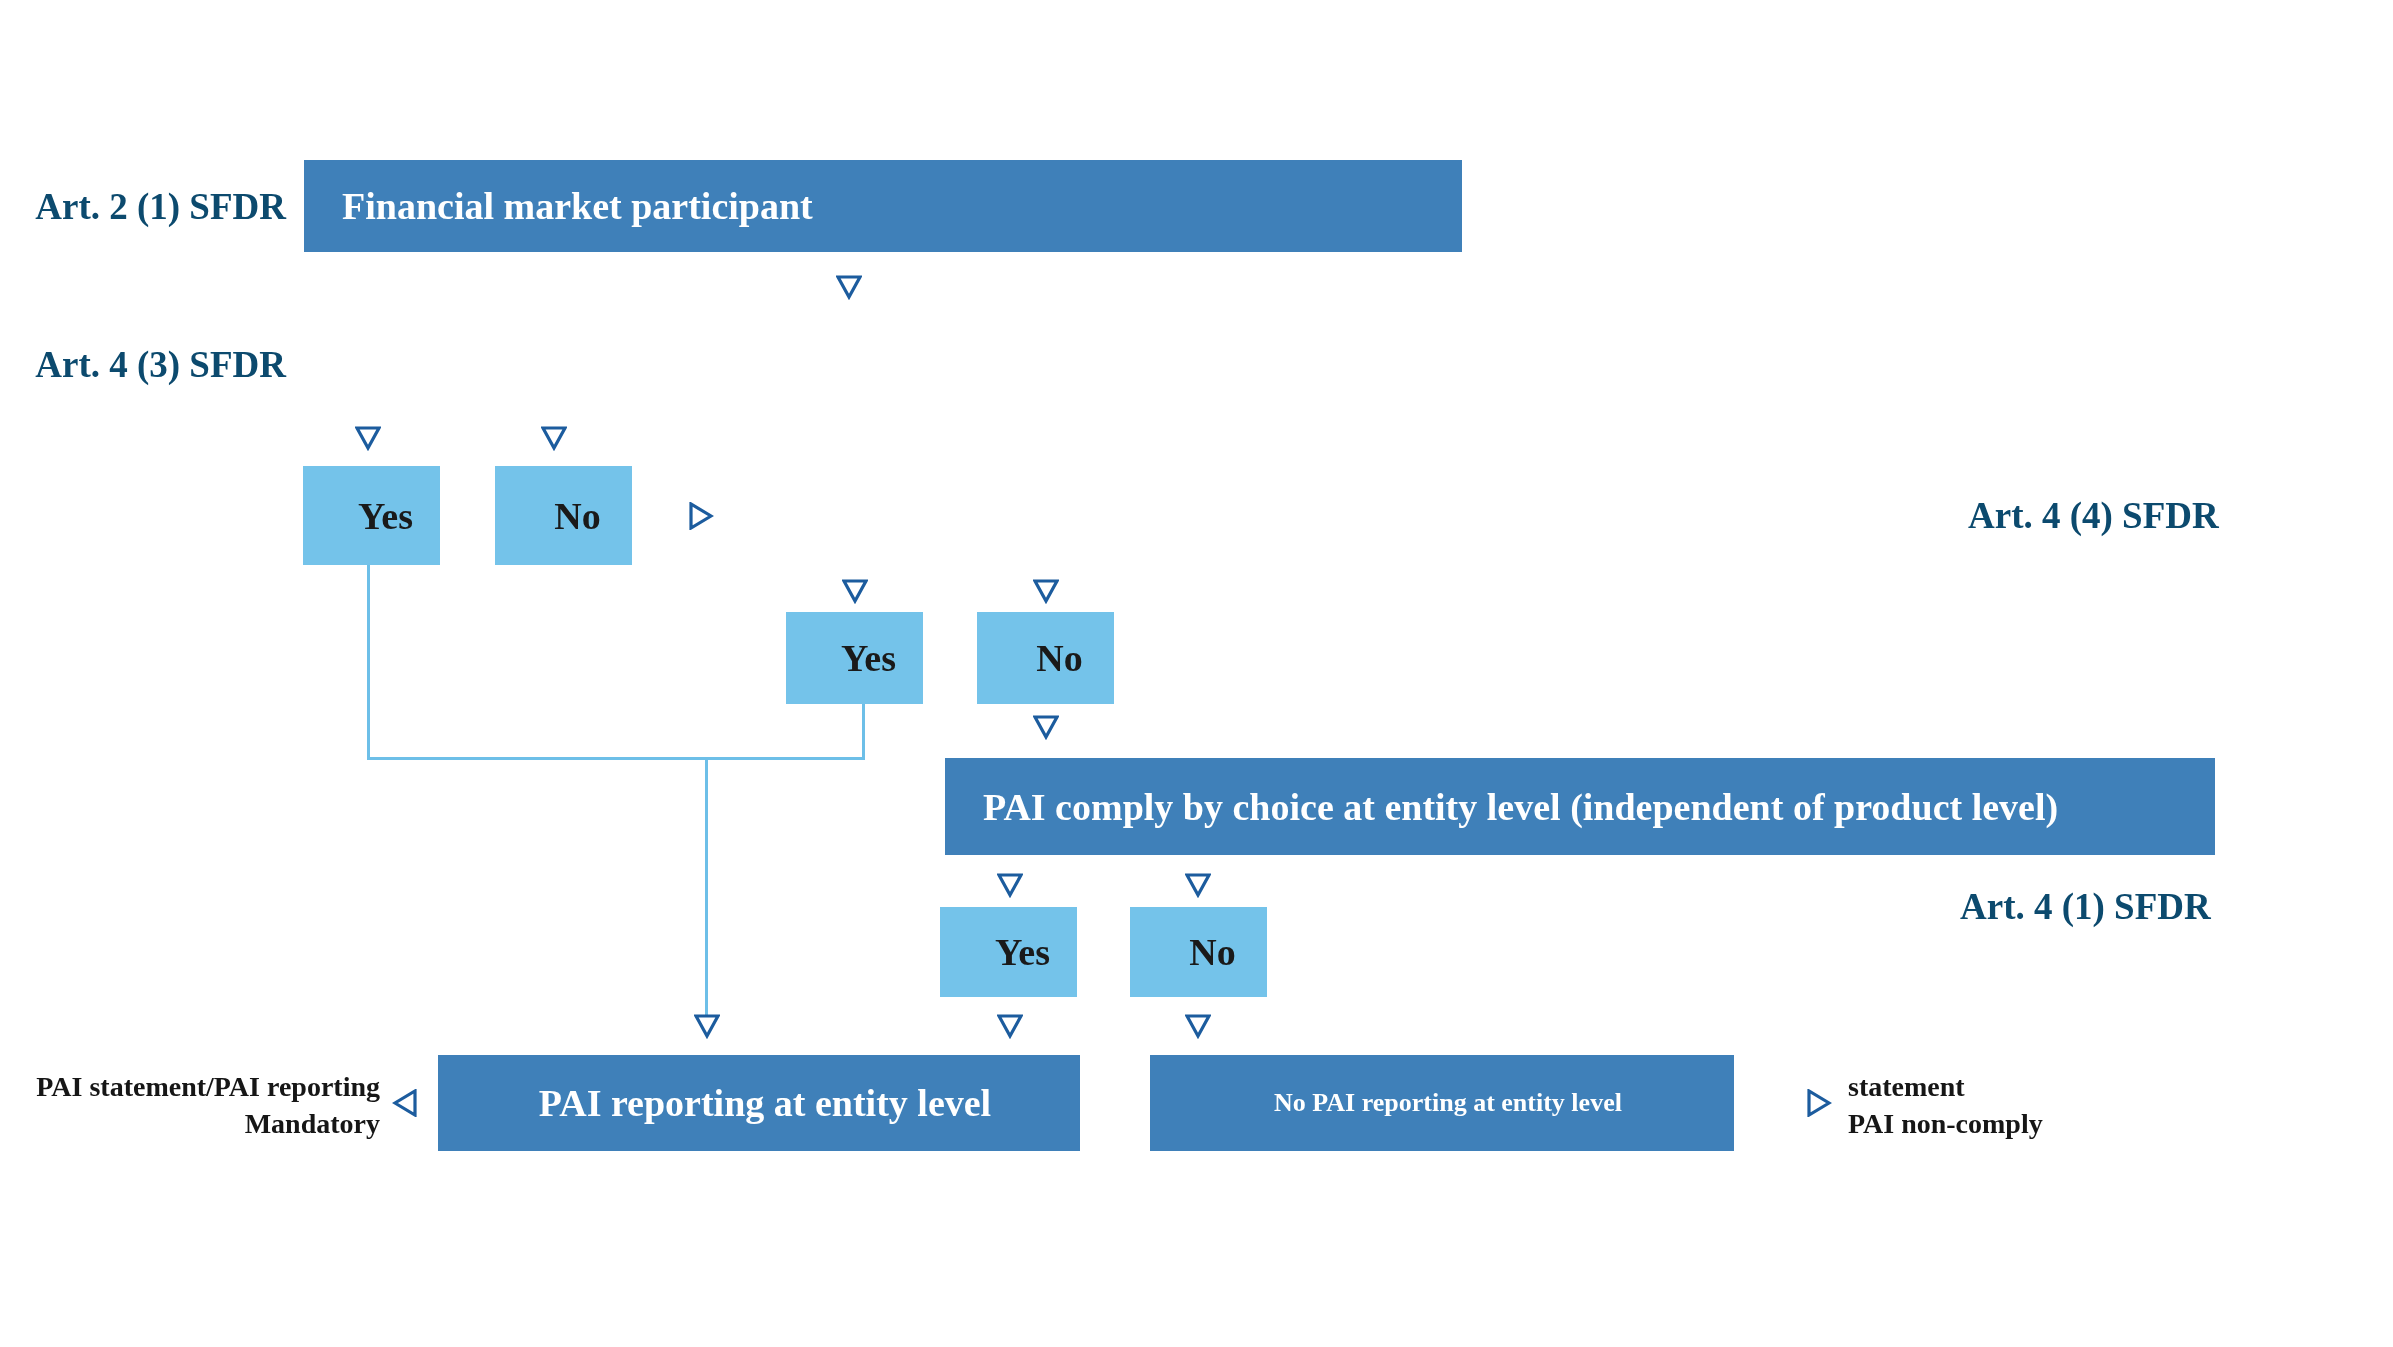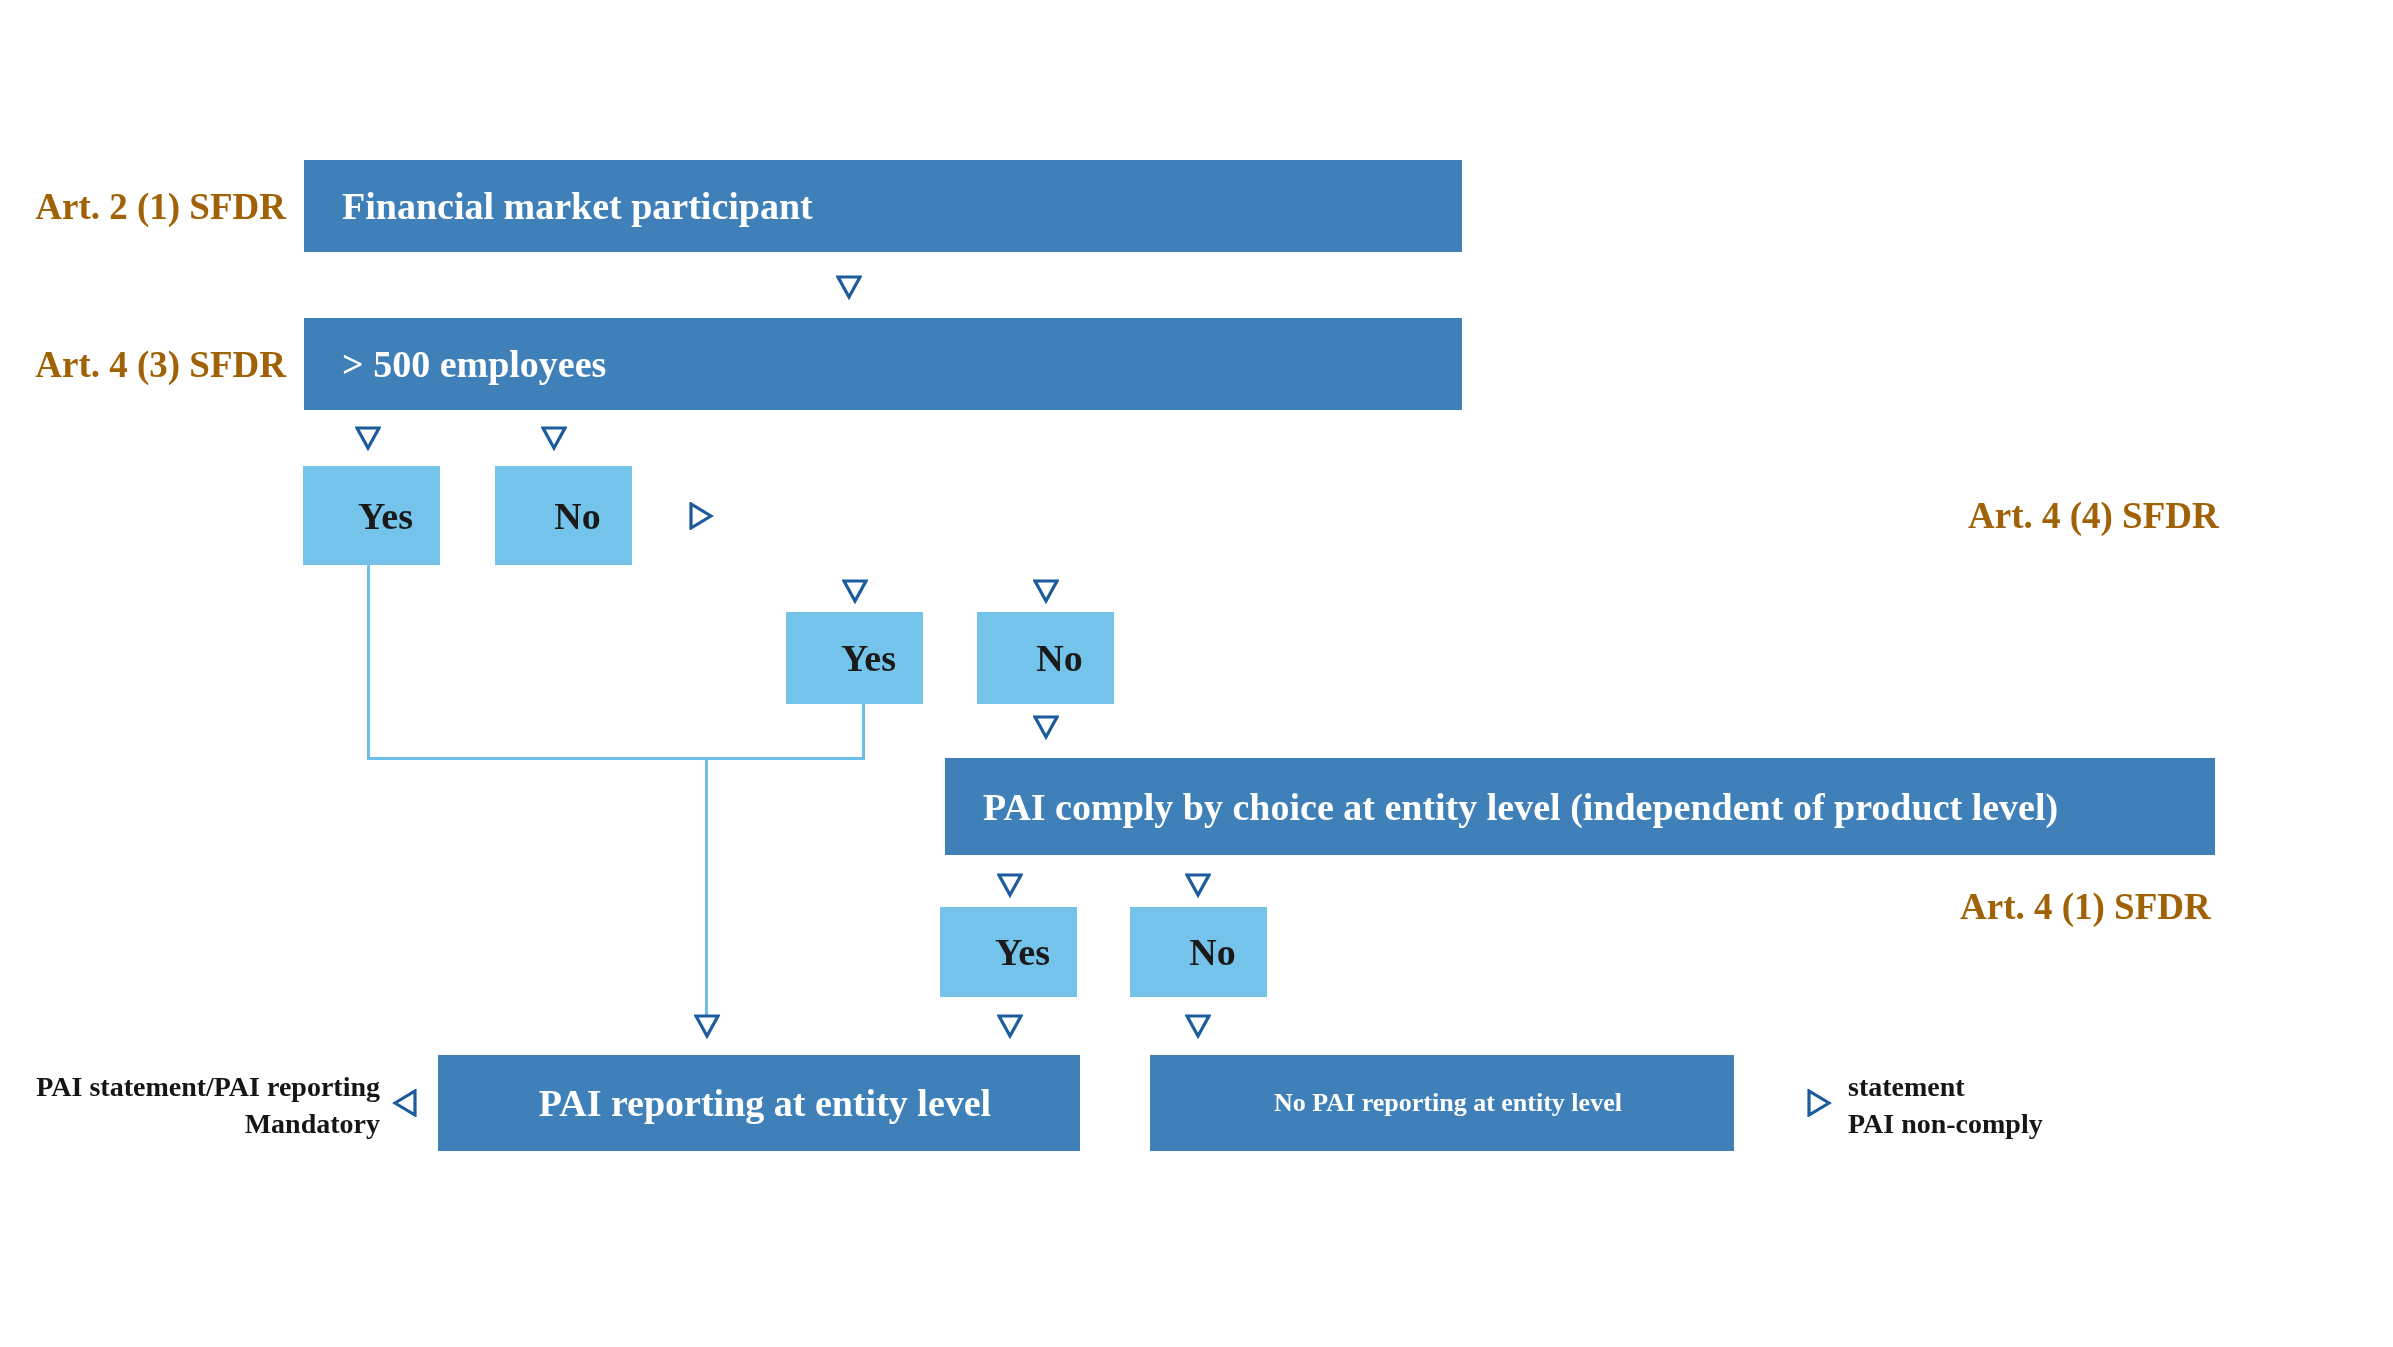--- a/index.html
+++ b/index.html
@@ -35,21 +35,21 @@
     padding-left: 12px;
   }
   .box-light {
     background: #74c3ea;
     color: #1a1a1a;
     font-weight: bold;
     justify-content: center;
   }
   .side-label {
     position: absolute;
-    color: #a16207;
+    color: #0c4a6e;
     font-weight: bold;
     display: flex;
     align-items: center;
   }
   .small-label {
     position: absolute;
     color: #161616;
     font-weight: bold;
     line-height: 1.33;
   }
@@ -86,23 +86,20 @@
   <div class="arrow" style="left:836px; top:274px;">
     <svg width="26" height="26" viewBox="0 0 26 26" aria-hidden="true">
       <polygon points="2,3 24,3 13,23" fill="none" stroke="#1c5c9e" stroke-width="3.2"></polygon>
     </svg>
   </div>
 
   <div class="side-label" style="left:10px; top:318px; width:276px; height:92px; font-size:37px; justify-content:flex-end;">
     <span>Art. 4 (3) SFDR</span>
   </div>
 
-  <div class="box box-dark" style="left:304px; top:318px; width:1158px; height:92px; font-size:38px;">
-    <span>&gt;  500 employees</span>
-  </div>
 
   <div class="arrow" style="left:355px; top:425px;">
     <svg width="26" height="26" viewBox="0 0 26 26" aria-hidden="true">
       <polygon points="2,3 24,3 13,23" fill="none" stroke="#1c5c9e" stroke-width="3.2"></polygon>
     </svg>
   </div>
   <div class="arrow" style="left:541px; top:425px;">
     <svg width="26" height="26" viewBox="0 0 26 26" aria-hidden="true">
       <polygon points="2,3 24,3 13,23" fill="none" stroke="#1c5c9e" stroke-width="3.2"></polygon>
     </svg>

